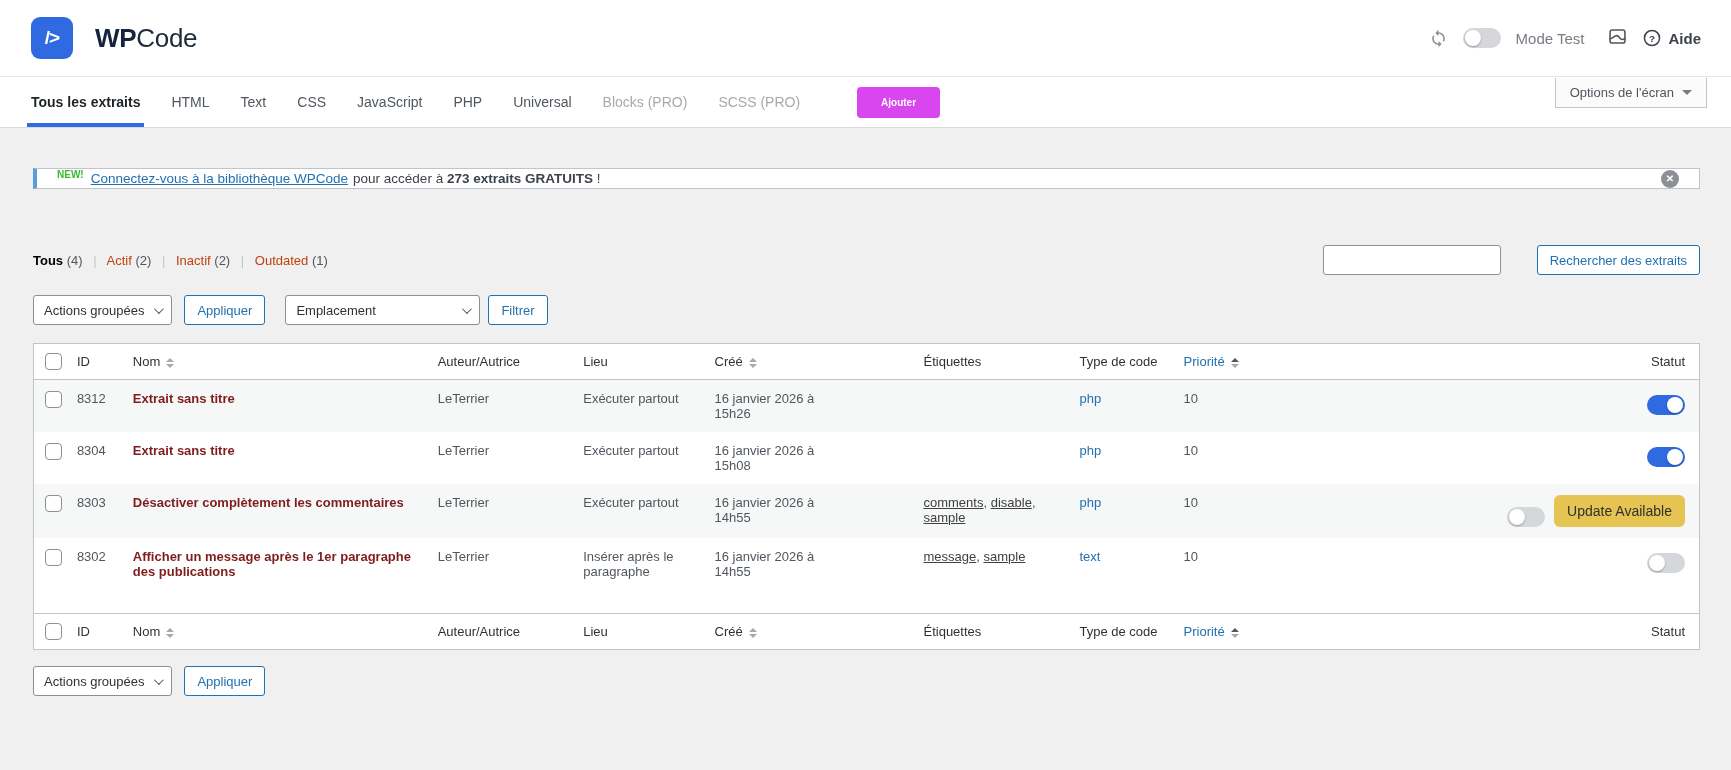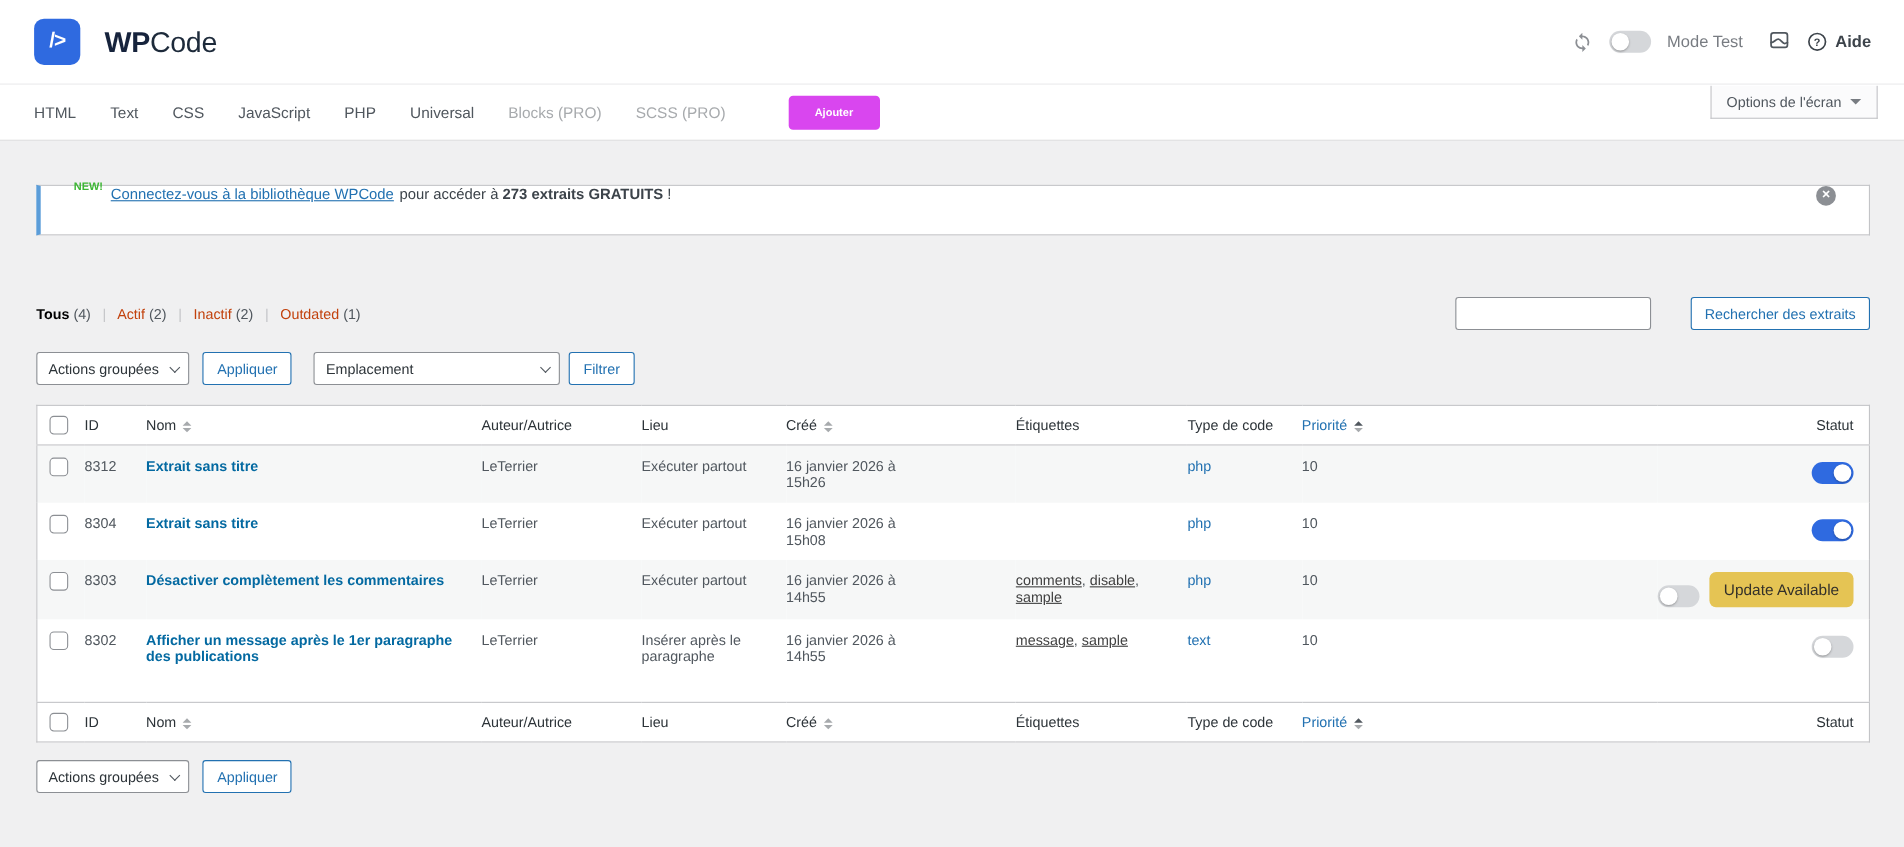--- a/index.html
+++ b/index.html
@@ -68,23 +68,23 @@
   }
   .caret-down {
     width:0; height:0; border-left:5px solid transparent; border-right:5px solid transparent;
     border-top:5px solid #787c82; display:inline-block;
   }
 
   
   .content { padding:0 31px 0 33px; }
 
   .notice {
-    margin-top:40px; height:46px; background:#fff;
+    margin-top:40px; height:21px; background:#fff;
     border:1px solid #c3c4c7; border-left:4px solid #5b9dd9;
-    display:flex; padding:0 30px;
+    display:flex; align-items:center; padding:0 20px;
   }
   .notice .new-badge { color:#3db634; font-size:10px; font-weight:700; margin-right:7px; transform:translateY(-4px); }
   .notice a.lib-link { color:#2271b1; text-decoration:underline; margin-right:5px; font-size:13.5px; }
   .notice .msg { color:#3c434a; font-size:13.5px; }
   .notice .dismiss {
     margin-left:auto; width:18px; height:18px; border-radius:50%; background:#8c8f94;
     color:#fff; font-size:10px; font-weight:700; line-height:18px; text-align:center; cursor:pointer;
   }
 
   .views-row { margin-top:56px; display:flex; align-items:center; justify-content:space-between; }
@@ -108,38 +108,38 @@
   .select {
     height:30px; background:#fff; border:1px solid #8c8f94; border-radius:3px;
     display:flex; align-items:center; gap:10px; padding:0 10px; font-size:13px;
     color:#2c3338; cursor:pointer;
   }
   .chevron {
     width:7px; height:7px; border-right:1.6px solid #50575e; border-bottom:1.6px solid #50575e;
     transform:rotate(45deg) translateY(-2px); display:inline-block;
   }
   .bulk-row .btn-secondary { margin-left:12px; }
-  .select.location { margin-left:20px; width:224px; justify-content:space-between; }
+  .select.location { margin-left:20px; width:195px; justify-content:space-between; }
   .bulk-row .btn-filter { margin-left:8px; }
 
   
   .snippets-table { margin-top:18px; width:100%; border-collapse:collapse; background:#fff; border:1px solid #c3c4c7; }
   .snippets-table th {
     text-align:left; font-weight:400; color:#2c3338; font-size:13px;
     padding:9px 10px 9px 0; white-space:nowrap;
   }
   .snippets-table thead th { border-bottom:1px solid #c3c4c7; }
   .snippets-table tfoot th { border-top:1px solid #c3c4c7; }
   .snippets-table td { padding:11px 10px 11px 0; vertical-align:top; font-size:13px; color:#50575e; }
   .snippets-table tbody tr:nth-child(odd) { background:#f6f7f7; }
   .cell-cb { padding-left:11px !important; width:44px; }
   .cell-cb input { vertical-align:middle; }
   th.col-status, td.col-status { text-align:right; padding-right:14px !important; }
   td.col-status { vertical-align:middle; }
-  .row-title { font-weight:700; color:#0369a1; cursor:pointer; }
+  .row-title { font-weight:700; color:#7f1d1d; cursor:pointer; }
   .type-link { color:#2271b1; cursor:pointer; }
   .tag-link { color:#404040; text-decoration:underline; cursor:pointer; }
   .created { display:block; max-width:118px; }
   .loc { display:block; max-width:120px; }
   .sorted-col { color:#2271b1; }
   .sort { display:inline-flex; flex-direction:column; gap:2px; margin-left:6px; vertical-align:middle; }
   .sort i { width:0; height:0; border-left:4px solid transparent; border-right:4px solid transparent; }
   .sort .up { border-bottom:4.5px solid #a7aaad; }
   .sort .down { border-top:4.5px solid #a7aaad; }
   .sort.sorted .up { border-bottom-color:#50575e; }
@@ -184,20 +184,21 @@
       <svg width="18" height="18" viewBox="0 0 20 20">
           <circle cx="10" cy="10" r="8.4" fill="none" stroke="#3c434a" stroke-width="1.7"></circle>
           <text x="10" y="14" text-anchor="middle" font-size="11" font-weight="bold" fill="#3c434a" font-family="Liberation Sans, sans-serif">?</text>
         </svg>
       <span>Aide</span>
     </span>
   </div>
 </div>
 
 <div class="tabbar">
+  <div class="tab active">Tous les extraits</div>
   <div class="tab">HTML</div>
   <div class="tab">Text</div>
   <div class="tab">CSS</div>
   <div class="tab">JavaScript</div>
   <div class="tab">PHP</div>
   <div class="tab">Universal</div>
   <div class="tab pro">Blocks (PRO)</div>
   <div class="tab pro">SCSS (PRO)</div>
   <button class="btn-add">Ajouter</button>
 </div>

